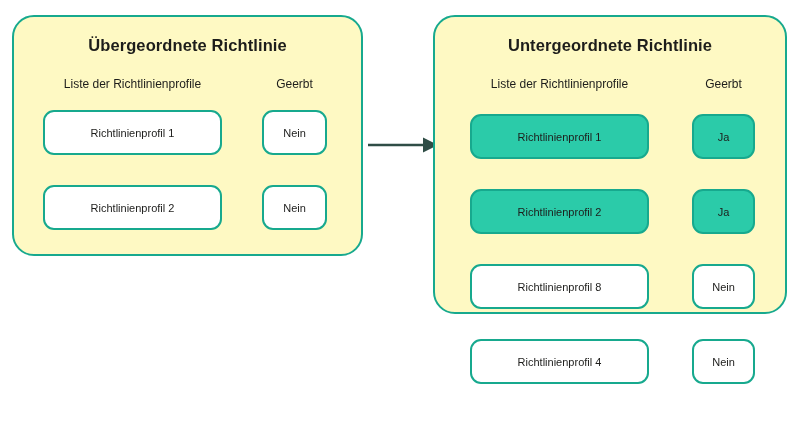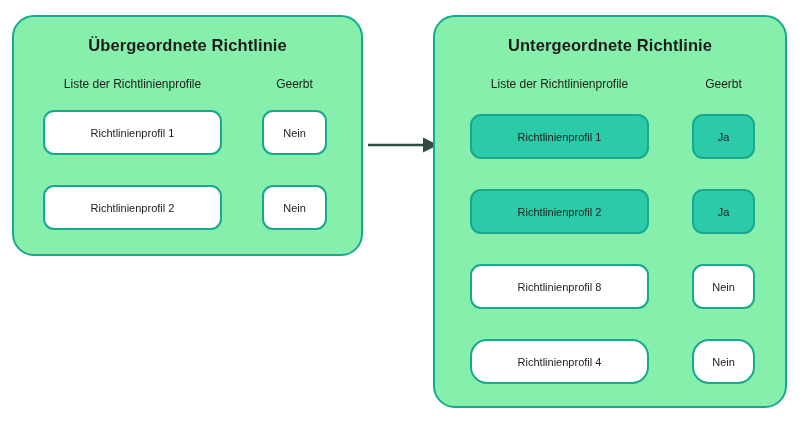--- a/index.html
+++ b/index.html
@@ -17,25 +17,25 @@
     --teal: #17A98E;
     --teal-fill: #2BCBA9;
     --arrow: #2F4D46;
     --ink: #1D1D1B;
     color: var(--ink);
   }
   .panel {
     position: absolute;
     border: 2px solid var(--teal);
     border-radius: 22px;
-    background: #86efac;
+    background: #fef9c3;
     box-sizing: border-box;
   }
   .panel-parent { left: 12px;  top: 15px; width: 351px; height: 241px; }
-  .panel-child  { left: 433px; top: 15px; width: 354px; height: 393px; }
+  .panel-child  { left: 433px; top: 15px; width: 354px; height: 299px; }
   .panel-title {
     position: absolute;
     left: 0; right: 0;
     top: 19px;
     text-align: center;
     font-size: 16.5px;
     font-weight: 700;
     letter-spacing: 0.1px;
   }
   .col-header {
@@ -63,21 +63,21 @@
   
   .panel-parent .profile-col { left: 29px;  width: 179px; }
   .panel-parent .geerbt-col  { left: 248px; width: 65px;  }
   
   .panel-child .profile-col  { left: 35px;  width: 179px; }
   .panel-child .geerbt-col   { left: 257px; width: 63px;  }
   
   .row-y0 { top: 93px;  }
   .row-y1 { top: 168px; }
   .row-y2 { top: 247px; }
-  .row-y3 { top: 322px; border-radius: 17px; }
+  .row-y3 { top: 322px; }
   .panel-child .row-y0 { top: 97px;  }
   .panel-child .row-y1 { top: 172px; }
   .arrow-wrap {
     position: absolute;
     left: 365px;
     top: 131px;
     width: 74px;
     height: 28px;
   }
 </style>

